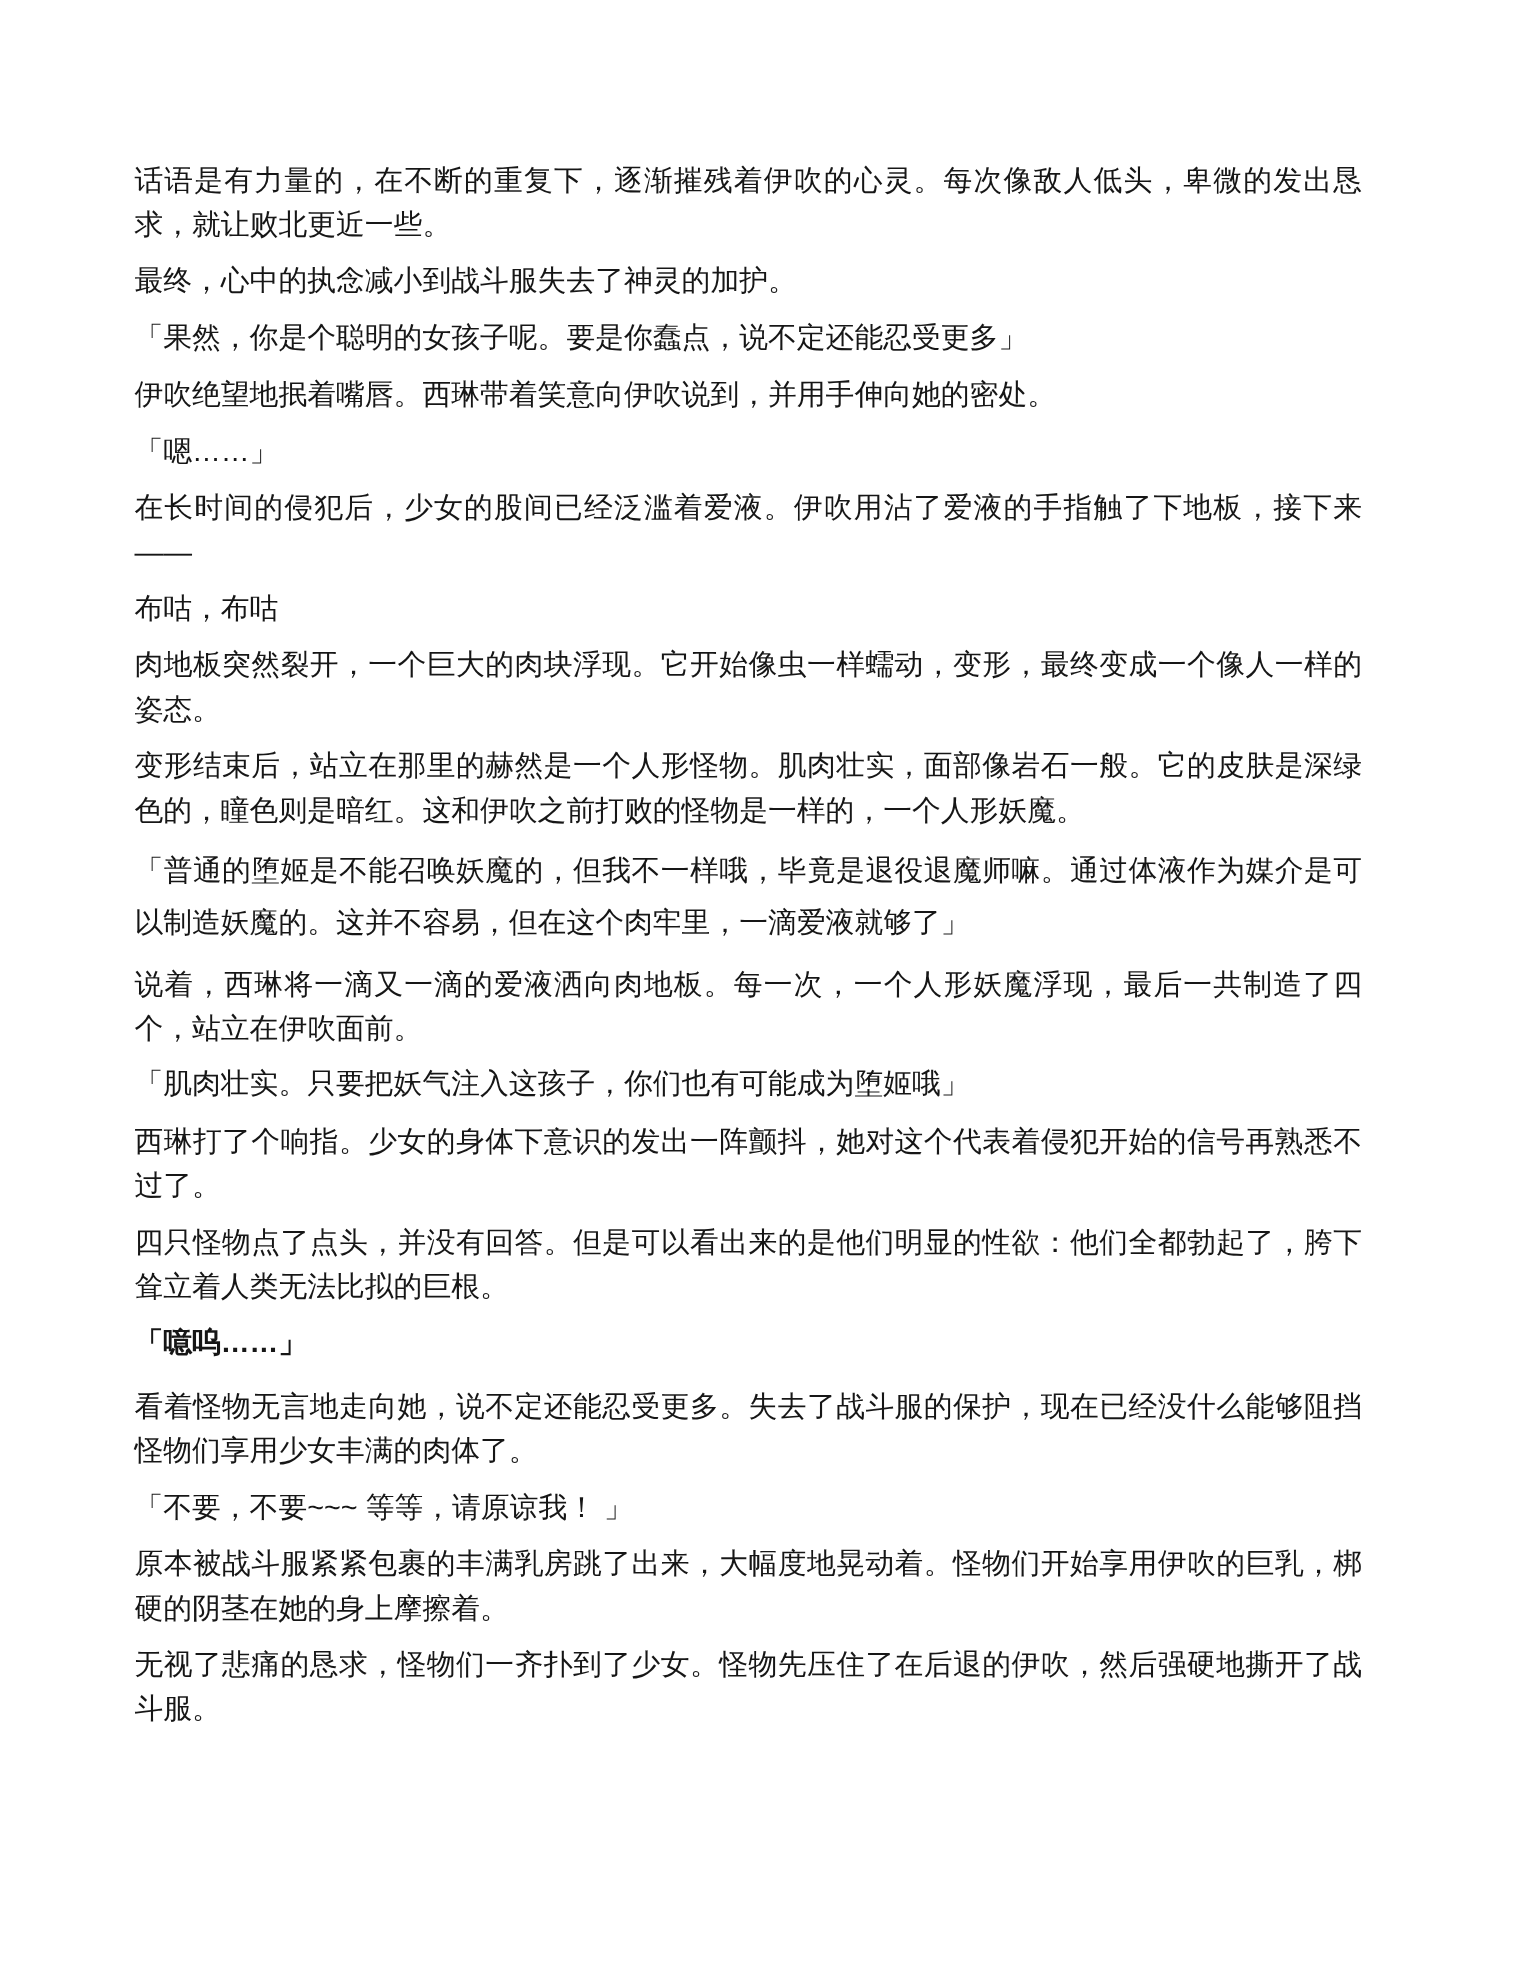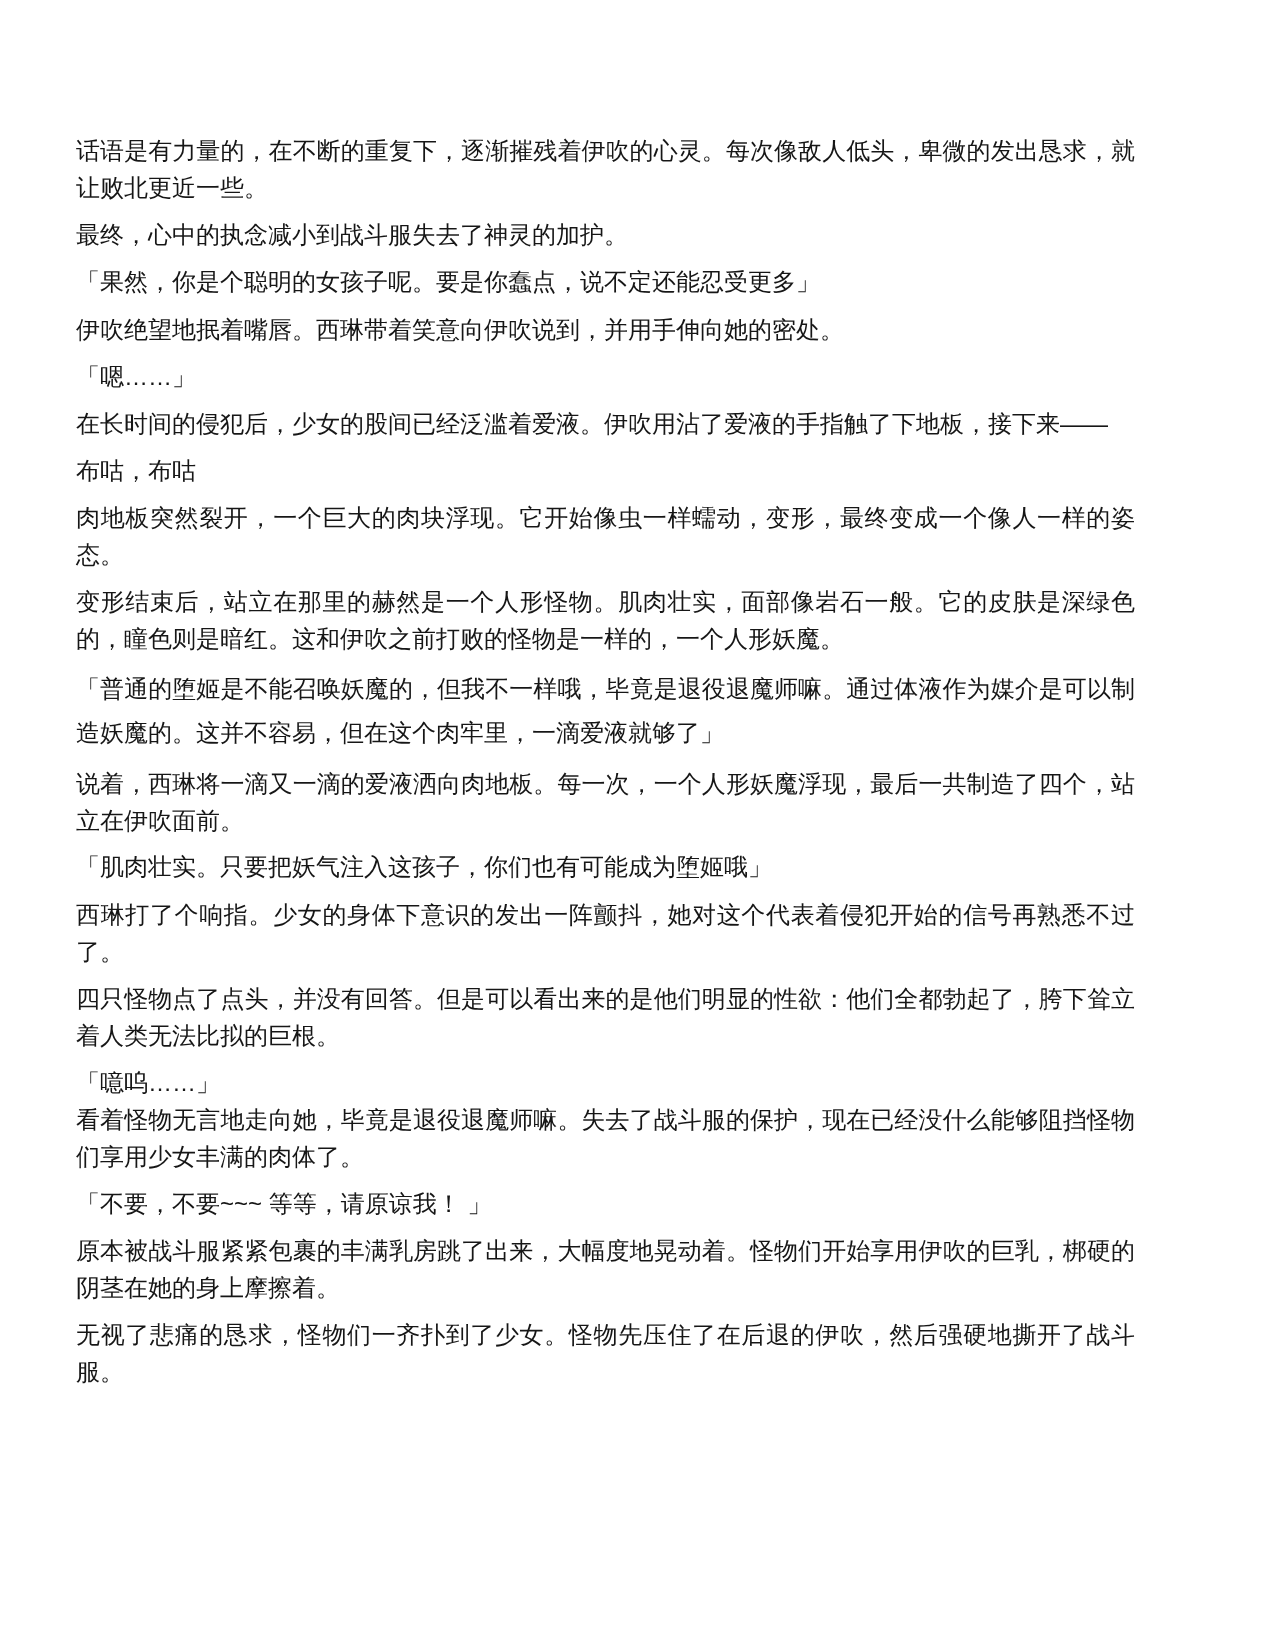--- a/index.html
+++ b/index.html
@@ -7,40 +7,41 @@
     padding: 0;
     background: #ffffff;
     width: 1275px;
     height: 1650px;
     overflow: hidden;
   }
   .page {
     box-sizing: border-box;
     width: 1275px;
     height: 1228px;
-    padding: 133px 140px 90px 76px;
+    padding: 133px 140px 90px 112px;
     background: #ffffff;
   }
   .page p {
     margin: 0 0 10px 0;
     font-size: 24px;
     line-height: 37px;
     color: #161616;
     text-align: justify;
     font-family: "Liberation Sans", "DejaVu Sans", sans-serif;
     word-break: normal;
   }
   .page p.serif {
     font-family: "Liberation Serif", "DejaVu Serif", serif;
   }
   .page p.wide {
     line-height: 44px;
   }
   .page p.tight {
-    margin-bottom: 0;
+    margin-bottom: 16px;
+    font-weight: bold;
   }
 </style>
 </head>
 <body>
 
 <div class="page">
   <p class="serif">话语是有力量的，在不断的重复下，逐渐摧残着伊吹的心灵。每次像敌人低头，卑微的发出恳求，就让败北更近一些。</p>
   <p class="serif">最终，心中的执念减小到战斗服失去了神灵的加护。</p>
   <p class="serif">「果然，你是个聪明的女孩子呢。要是你蠢点，说不定还能忍受更多」</p>
   <p>伊吹绝望地抿着嘴唇。西琳带着笑意向伊吹说到，并用手伸向她的密处。</p>
@@ -48,17 +49,17 @@
   <p>在长时间的侵犯后，少女的股间已经泛滥着爱液。伊吹用沾了爱液的手指触了下地板，接下来——</p>
   <p>布咕，布咕</p>
   <p>肉地板突然裂开，一个巨大的肉块浮现。它开始像虫一样蠕动，变形，最终变成一个像人一样的姿态。</p>
   <p>变形结束后，站立在那里的赫然是一个人形怪物。肌肉壮实，面部像岩石一般。它的皮肤是深绿色的，瞳色则是暗红。这和伊吹之前打败的怪物是一样的，一个人形妖魔。</p>
   <p class="serif wide">「普通的堕姬是不能召唤妖魔的，但我不一样哦，毕竟是退役退魔师嘛。通过体液作为媒介是可以制造妖魔的。这并不容易，但在这个肉牢里，一滴爱液就够了」</p>
   <p>说着，西琳将一滴又一滴的爱液洒向肉地板。每一次，一个人形妖魔浮现，最后一共制造了四个，站立在伊吹面前。</p>
   <p class="serif">「肌肉壮实。只要把妖气注入这孩子，你们也有可能成为堕姬哦」</p>
   <p>西琳打了个响指。少女的身体下意识的发出一阵颤抖，她对这个代表着侵犯开始的信号再熟悉不过了。</p>
   <p>四只怪物点了点头，并没有回答。但是可以看出来的是他们明显的性欲：他们全都勃起了，胯下耸立着人类无法比拟的巨根。</p>
   <p class="tight">「噫呜……」</p>
-  <p>看着怪物无言地走向她，毕竟是退役退魔师嘛。失去了战斗服的保护，现在已经没什么能够阻挡怪物们享用少女丰满的肉体了。</p>
+  <p>看着怪物无言地走向她，说不定还能忍受更多。失去了战斗服的保护，现在已经没什么能够阻挡怪物们享用少女丰满的肉体了。</p>
   <p>「不要，不要~~~ 等等，请原谅我！ 」</p>
   <p>原本被战斗服紧紧包裹的丰满乳房跳了出来，大幅度地晃动着。怪物们开始享用伊吹的巨乳，梆硬的阴茎在她的身上摩擦着。</p>
   <p>无视了悲痛的恳求，怪物们一齐扑到了少女。怪物先压住了在后退的伊吹，然后强硬地撕开了战斗服。</p>
 </div>
 
 </body></html>

